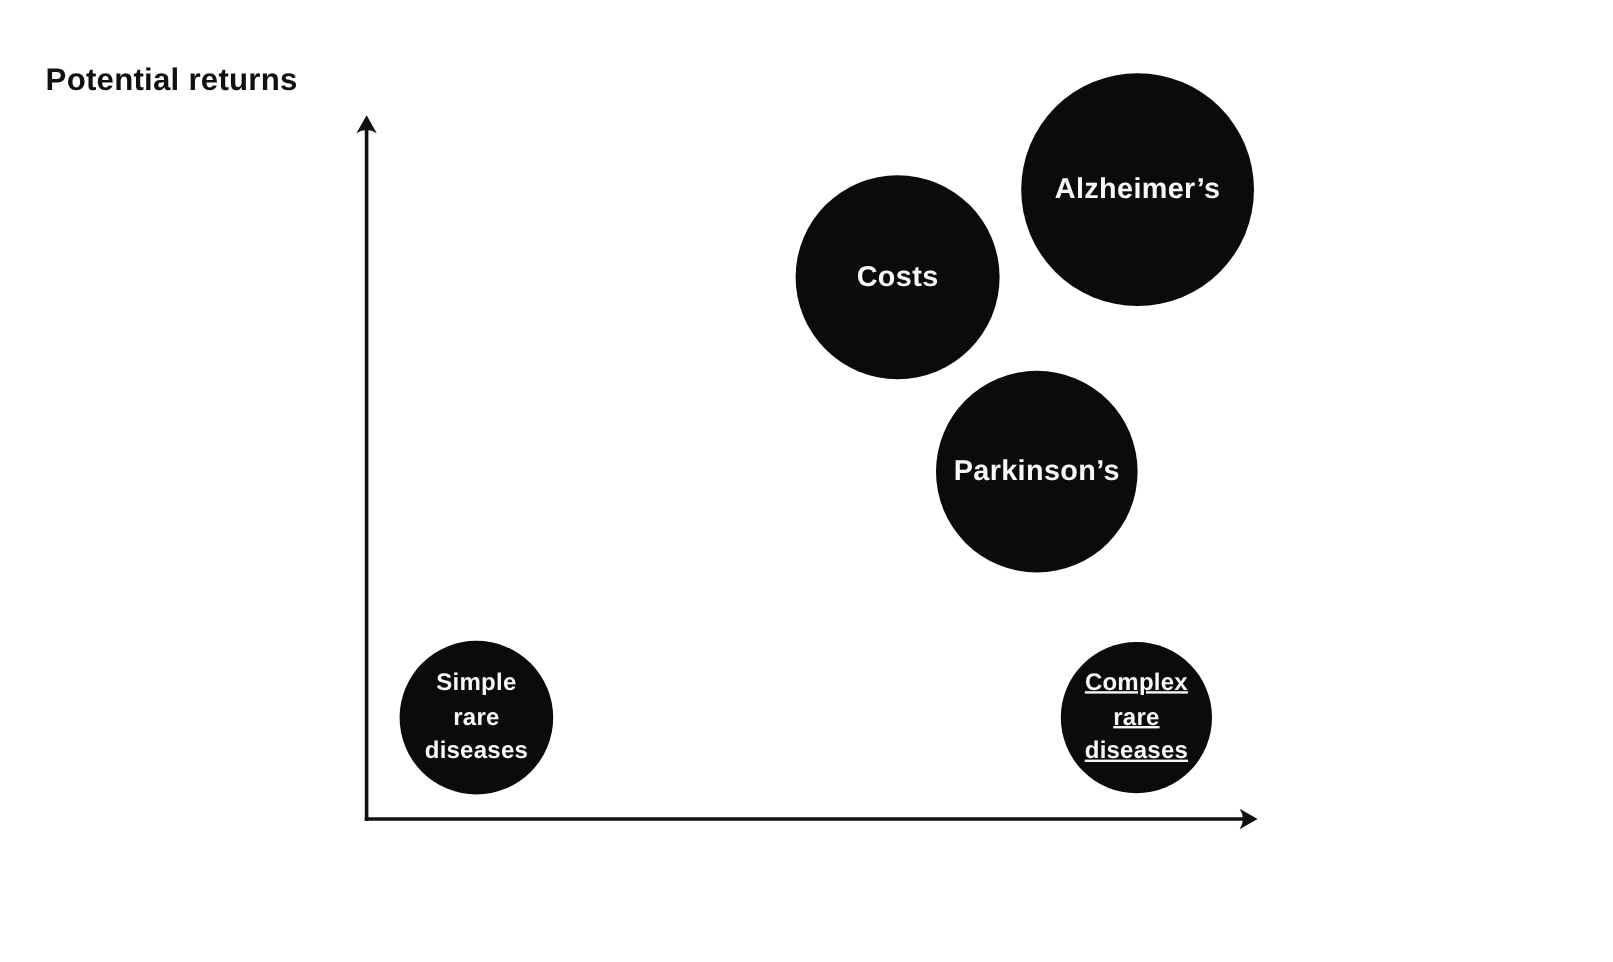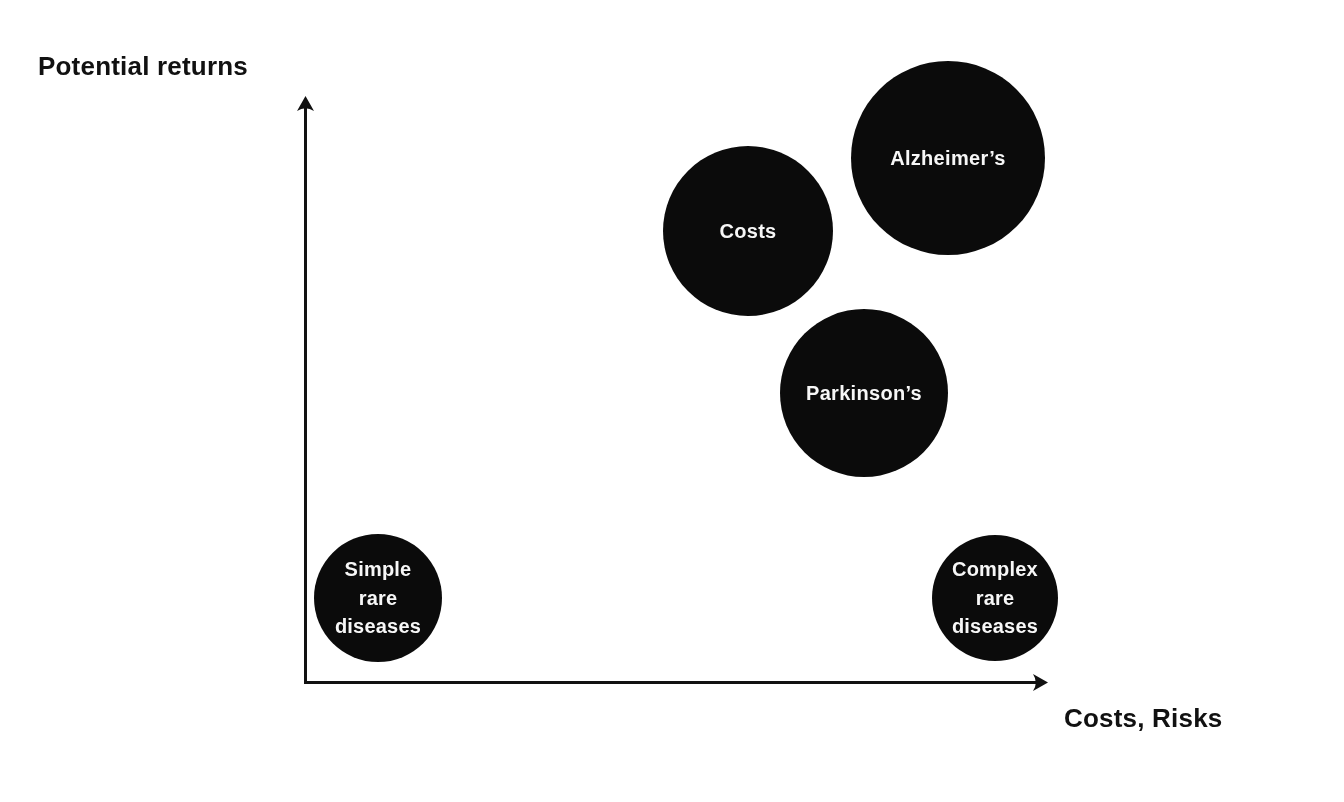--- a/index.html
+++ b/index.html
@@ -43,64 +43,63 @@
     position: absolute;
     border-radius: 50%;
     background: var(--bubble-fill, #0b0b0b);
     color: var(--bubble-text, #f7f7f7);
     display: flex;
     align-items: center;
     justify-content: center;
     text-align: center;
     font-weight: 600;
   }
-  .bubble.large { font-size: 20px; line-height: 1.15; letter-spacing: 0.3px; }
+  .bubble.large { font-size: 24px; line-height: 1.15; letter-spacing: 0.3px; }
   .bubble.small { font-size: 20px; line-height: 1.42; letter-spacing: 0.2px; }
   .bubble .line { display: block; }
 </style>
 </head>
 <body>
 
 <div class="canvas">
 
   <div class="axis-title ylabel">Potential returns</div>
 
   <svg class="axes" viewBox="0 0 1344 802">
     <line x1="305.5" y1="684" x2="305.5" y2="103"></line>
     <path d="M 305.5 96 L 297 111 Q 305.5 105.5 314 111 Z"></path>
     <line x1="304" y1="682.5" x2="1041" y2="682.5"></line>
     <path d="M 1048 682.5 L 1033 674 Q 1038.5 682.5 1033 691 Z"></path>
   </svg>
 
-  <div class="axis-title xlabel">Costs, Risks</div>
 
   <div id="bubble-layer">
       <div class="bubble large" style="left: 851px; top: 61px; width: 194px; height: 194px;">
         <div>
           <span class="line">Alzheimer’s</span>
         </div>
       </div>
       <div class="bubble large" style="left: 663px; top: 146px; width: 170px; height: 170px;">
         <div>
           <span class="line">Costs</span>
         </div>
       </div>
       <div class="bubble large" style="left: 780px; top: 309px; width: 168px; height: 168px;">
         <div>
           <span class="line">Parkinson’s</span>
         </div>
       </div>
-      <div class="bubble small" style="left: 314px; top: 534px; width: 128px; height: 128px;">
+      <div class="bubble small" style="left: 333px; top: 534px; width: 128px; height: 128px;">
         <div>
           <span class="line">Simple</span>
           <span class="line">rare</span>
           <span class="line">diseases</span>
         </div>
       </div>
-      <div class="bubble small" style="left: 932px; top: 535px; width: 126px; height: 126px;">
+      <div class="bubble small" style="left: 884px; top: 535px; width: 126px; height: 126px; text-decoration: underline;">
         <div>
           <span class="line">Complex</span>
           <span class="line">rare</span>
           <span class="line">diseases</span>
         </div>
       </div>
     </div>
 
 </div>
 

